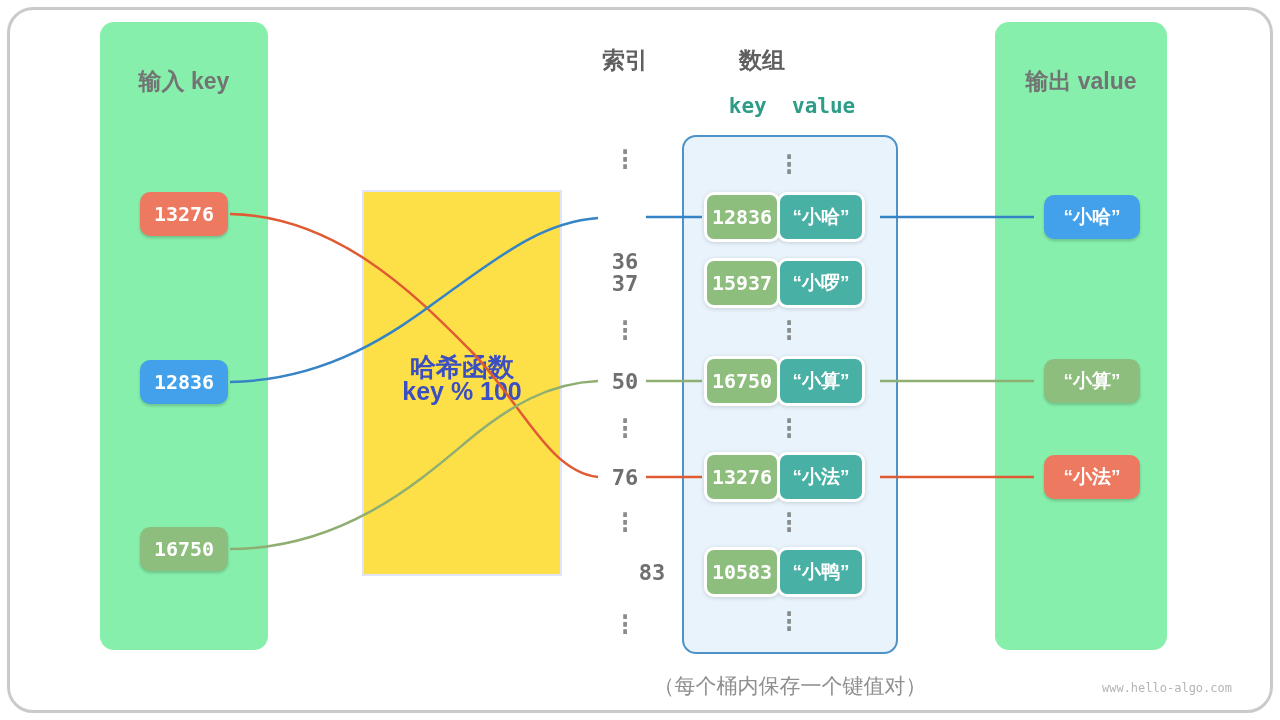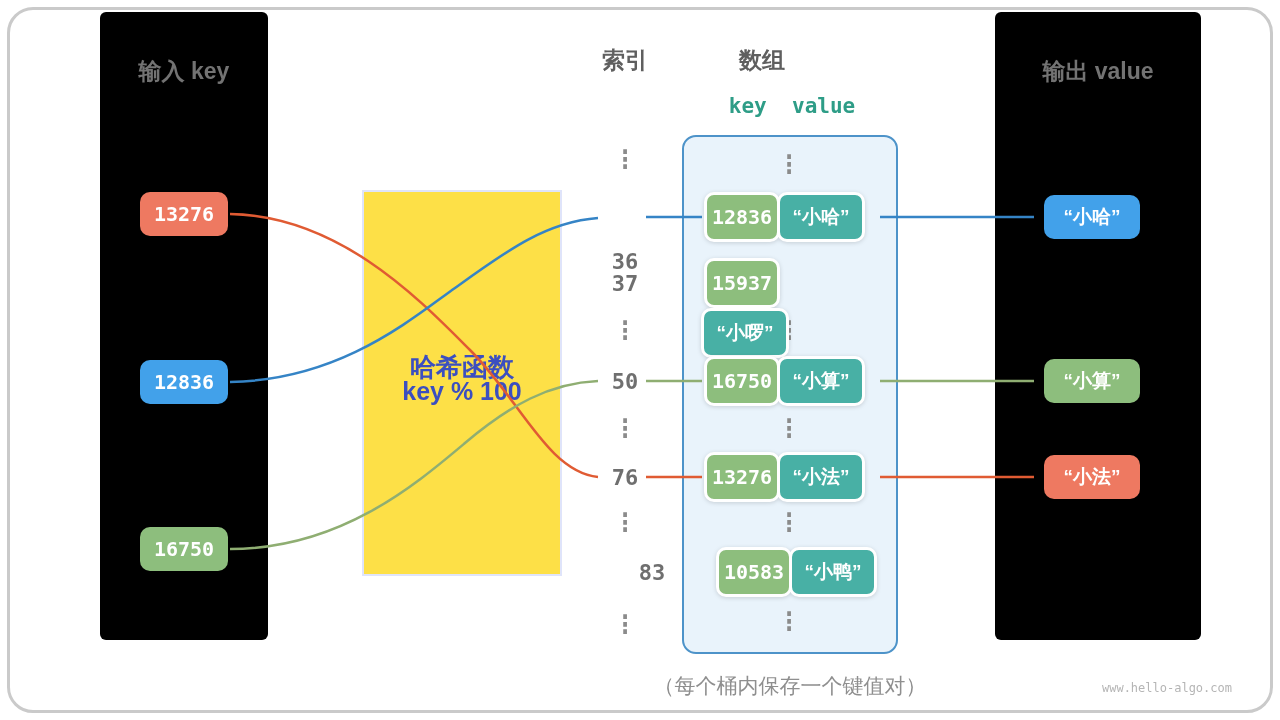--- a/index.html
+++ b/index.html
@@ -2,21 +2,21 @@
 <html><head>
 <meta charset="utf-8">
 <style>
   html,body{margin:0;padding:0;background:#fff;width:1280px;height:720px;overflow:hidden;
     font-family:"Liberation Sans","DejaVu Sans",sans-serif;}
   .canvas{position:relative;width:1280px;height:720px;background:#fff;}
   .frame{position:absolute;left:7px;top:7px;right:7px;bottom:7px;border:3px solid #cacaca;
     border-radius:26px;z-index:0;}
   .abs{position:absolute;}
   .ctr{transform:translate(-50%,-50%);}
-  .panel{position:absolute;top:12px;height:628px;background:#000000;border-radius:6px;z-index:1;}
+  .panel{position:absolute;top:22px;height:628px;background:#86efac;border-radius:14px;z-index:1;}
   .panel-title{padding-top:44px;text-align:center;font-size:23px;font-weight:700;color:#737373;
     font-family:"Liberation Sans","DejaVu Sans Mono",sans-serif;}
   .kbox{position:absolute;width:88px;height:44px;border-radius:10px;color:#fff;z-index:6;
     font-family:"DejaVu Sans Mono",monospace;font-weight:700;font-size:20px;line-height:44px;
     text-align:center;box-shadow:0 2px 3px rgba(0,0,0,.18);}
   .orange{background:#ee7961;}
   .blue{background:#42a1ea;}
   .green{background:#8dbe7d;}
   .hash-box{position:absolute;left:362px;top:190px;width:196px;height:382px;background:#fde047;
     border:2px solid #dfe4fa;border-radius:0;z-index:2;}
@@ -85,38 +85,38 @@
   <div class="dots" style="left:789px;top:165px;z-index:4;">⋮</div>
   <div class="dots" style="left:789px;top:331px;z-index:4;">⋮</div>
   <div class="dots" style="left:789px;top:429px;z-index:4;">⋮</div>
   <div class="dots" style="left:789px;top:523px;z-index:4;">⋮</div>
   <div class="dots" style="left:789px;top:622px;z-index:4;">⋮</div>
 
   <div class="pair" style="top:192px;">
     <span class="pkey">12836</span>
     <span class="pval">“小哈”</span>
   </div>
-  <div class="pair" style="top:258px;flex-direction:column;">
+  <div class="pair" style="top:258px;">
     <span class="pkey">15937</span>
     <span class="pval">“小啰”</span>
   </div>
   <div class="pair" style="top:356px;">
     <span class="pkey">16750</span>
     <span class="pval">“小算”</span>
   </div>
   <div class="pair" style="top:452px;">
     <span class="pkey">13276</span>
     <span class="pval">“小法”</span>
   </div>
-  <div class="pair" style="top:547px;margin-left:12px;">
+  <div class="pair" style="top:547px;">
     <span class="pkey">10583</span>
     <span class="pval">“小鸭”</span>
   </div>
 
-  <div class="panel" style="left:995px;width:206px;">
+  <div class="panel" style="left:995px;width:172px;">
     <div class="panel-title">输出 value</div>
   </div>
   <div class="obox blue" style="top:195px;">“小哈”</div>
   <div class="obox green" style="top:359px;">“小算”</div>
   <div class="obox orange" style="top:455px;">“小法”</div>
 
   <div class="caption">（每个桶内保存一个键值对）</div>
   <div class="watermark">www.hello-algo.com</div>
 
   <svg class="arrows" width="1280" height="720" viewBox="0 0 1280 720">

